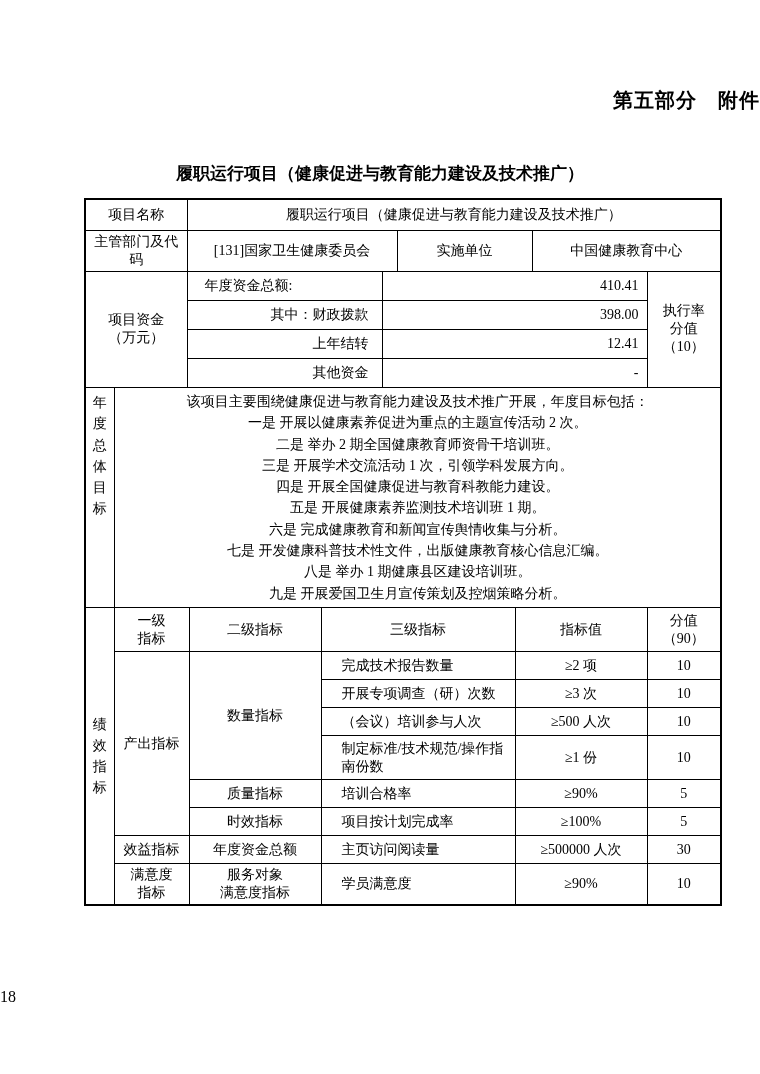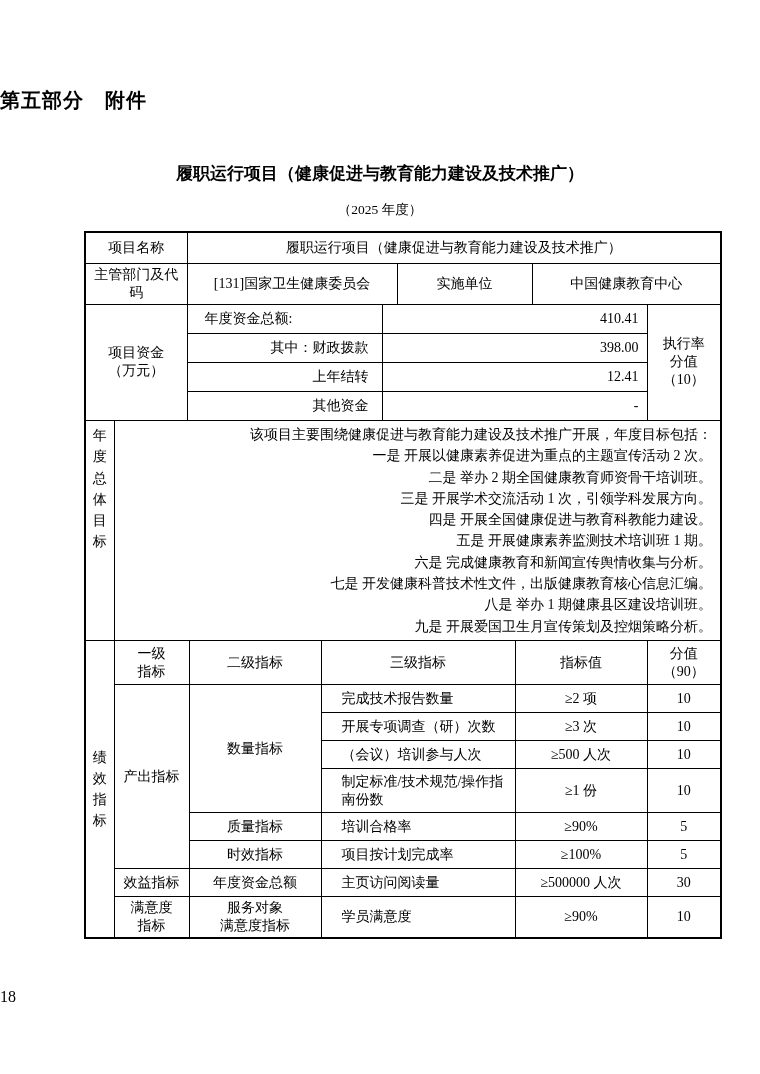--- a/index.html
+++ b/index.html
@@ -2,21 +2,21 @@
 <html><head>
 <meta charset="utf-8">
 <style>
   html,body { margin:0; padding:0; background:#ffffff; }
   .sheet {
     position:relative; width:760px; height:1074px; background:#ffffff;
     font-family:"Liberation Serif","DejaVu Serif",serif; color:#000;
     overflow:hidden;
   }
   .t1 {
-    margin:86px 0 0 0; text-align:left; font-size:20px; font-weight:bold;
+    margin:86px 0 0 0; text-align:right; font-size:20px; font-weight:bold;
     font-family:"Liberation Sans","DejaVu Sans",sans-serif; line-height:28px;
     letter-spacing:1px;
   }
   .t2 {
     margin-top:48px; text-align:center; font-size:17px; font-weight:bold;
     font-family:"Liberation Sans","DejaVu Sans",sans-serif; line-height:23px;
   }
   .t3 { margin-top:20px; }
   .yr { margin-top:16px; text-align:center; font-size:13.5px; line-height:17px; }
   .doc-table {
@@ -28,36 +28,35 @@
     border-right:1px solid #000; border-bottom:1px solid #000;
     font-size:14px; padding:2px 4px; vertical-align:middle;
     overflow:hidden; word-break:break-all;
   }
   td.nr { border-right:none; }
   td.nb { border-bottom:none; }
   .c   { text-align:center; }
   .pre { white-space:pre-line; }
   .vlab  { vertical-align:top; text-align:center; line-height:21.3px; padding-top:4px; }
   .vlab2 { vertical-align:middle; text-align:center; line-height:21px; }
-  .goals { vertical-align:top; text-align:right; padding:3px 8px 3px 9px; line-height:21.3px; }
+  .goals { vertical-align:top; text-align:center; padding:3px 8px 3px 9px; line-height:21.3px; }
   .goal-line { white-space:nowrap; }
   .lblL { text-align:left;  padding-left:17px; }
   .lblR { text-align:right; padding-right:13px;padding-left:20px; }
   .val  { text-align:right; padding-right:8px; }
   .l    { text-align:left; padding-left:20px; }
   .pageno { position:absolute; left:0; width:760px; top:988px; text-align:left; font-size:16px; }
 </style>
 </head>
 <body>
 
 <div class="sheet">
 
   <div class="t1">第五部分　附件</div>
   <div class="t2">履职运行项目（健康促进与教育能力建设及技术推广）</div>
-  <div class="yr">（2025 年度）</div>
 
   <div class="doc-table">
 
     <table class="sec">
       <colgroup>
           <col style="width:101px">
           <col style="width:210px">
           <col style="width:135px">
           <col style="width:188px">
         </colgroup>

